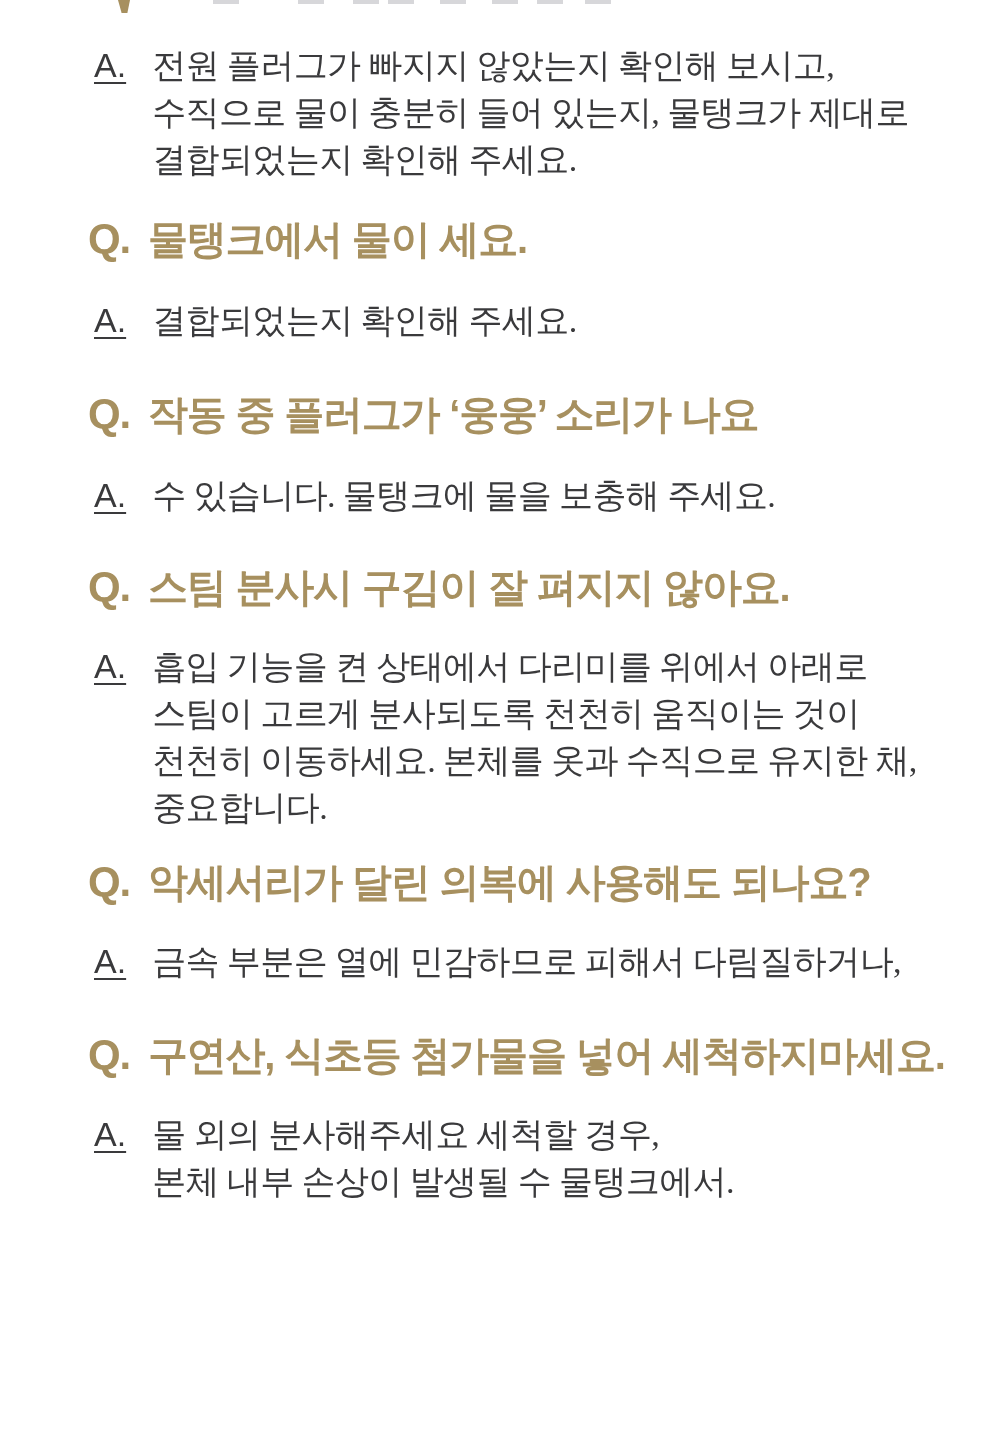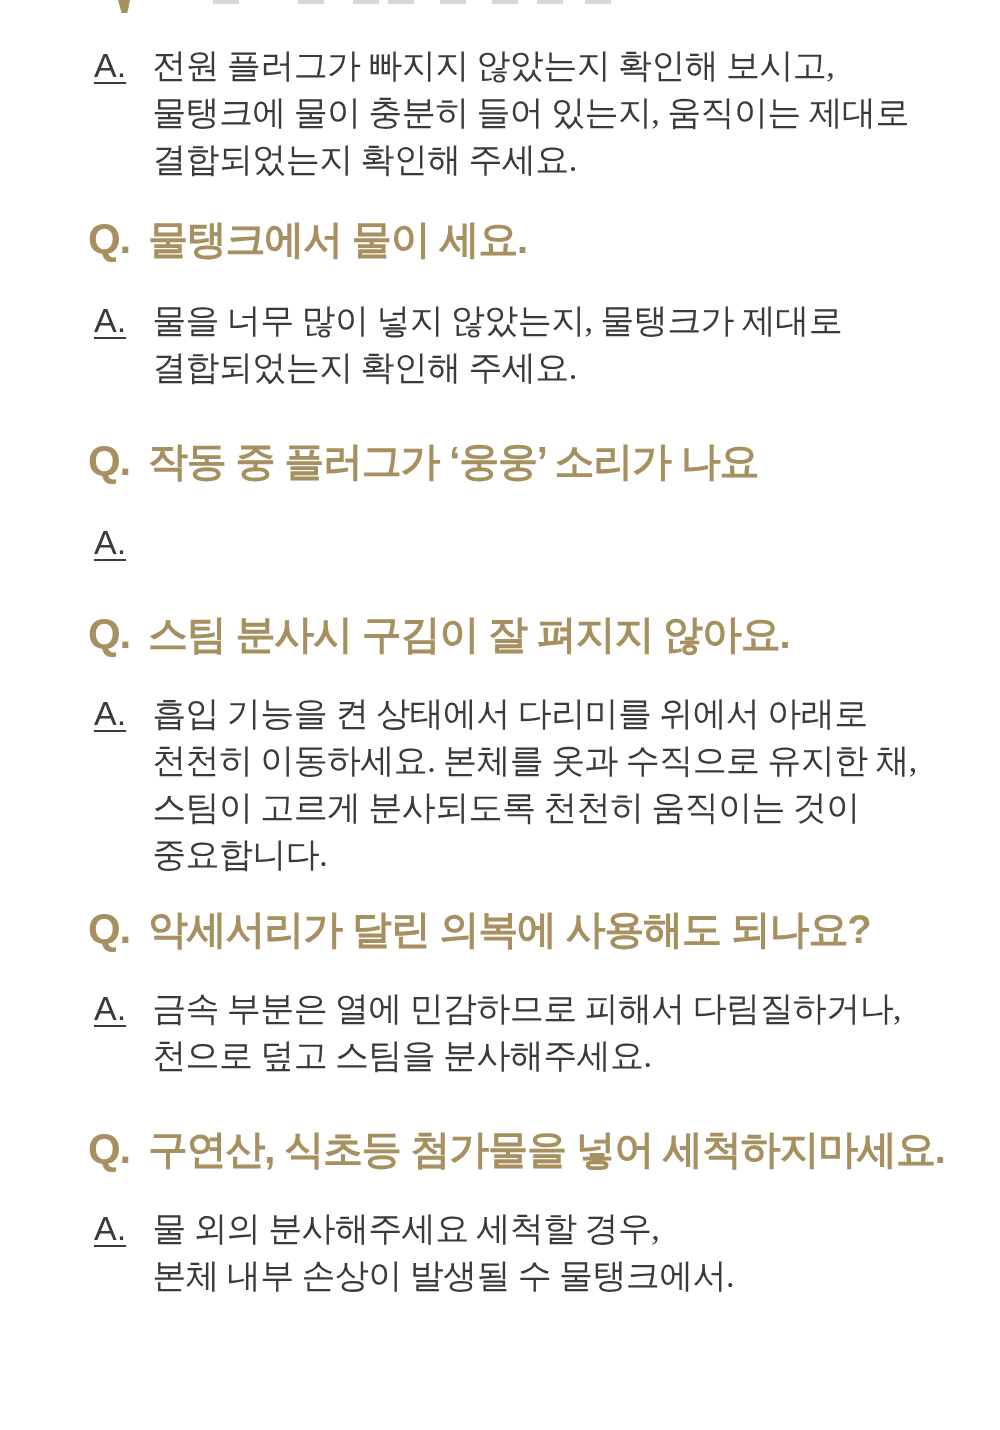--- a/index.html
+++ b/index.html
@@ -112,77 +112,76 @@
     <div class="frag" style="left:440px"></div>
     <div class="frag" style="left:492px"></div>
     <div class="frag" style="left:537px"></div>
     <div class="frag" style="left:585px"></div>
   </div>
 
   <div class="a-line" id="ans-intro">
     <span class="a-mark">A.</span>
     <div class="a-text">
       <div>전원 플러그가 빠지지 않았는지 확인해 보시고,</div>
-      <div>물탱크에 물이 충분히 들어 있는지, 움직이는 제대로</div>
+      <div>수직으로 물이 충분히 들어 있는지, 물탱크가 제대로</div>
       <div>결합되었는지 확인해 주세요.</div>
     </div>
   </div>
 
   <section id="sec-q2">
     <div class="q-line">
       <span class="q-mark">Q.</span>
       <span>물탱크에서 물이 세요.</span>
     </div>
     <div class="a-line">
       <span class="a-mark">A.</span>
       <div class="a-text">
-        <div>물을 너무 많이 넣지 않았는지, 물탱크가 제대로</div>
         <div>결합되었는지 확인해 주세요.</div>
       </div>
     </div>
   </section>
 
   <section id="sec-q3">
     <div class="q-line">
       <span class="q-mark">Q.</span>
       <span>작동 중 플러그가 ‘웅웅’ 소리가 나요</span>
     </div>
     <div class="a-line">
       <span class="a-mark">A.</span>
       <div class="a-text">
+        <div>수 있습니다. 물탱크에 물을 보충해 주세요.</div>
       </div>
     </div>
   </section>
 
   <section id="sec-q4">
     <div class="q-line">
       <span class="q-mark">Q.</span>
       <span>스팀 분사시 구김이 잘 펴지지 않아요.</span>
     </div>
     <div class="a-line">
       <span class="a-mark">A.</span>
       <div class="a-text">
         <div>흡입 기능을 켠 상태에서 다리미를 위에서 아래로</div>
+        <div>스팀이 고르게 분사되도록 천천히 움직이는 것이</div>
         <div>천천히 이동하세요. 본체를 옷과 수직으로 유지한 채,</div>
-        <div>스팀이 고르게 분사되도록 천천히 움직이는 것이</div>
         <div>중요합니다.</div>
       </div>
     </div>
   </section>
 
   <section id="sec-q5">
     <div class="q-line">
       <span class="q-mark">Q.</span>
       <span>악세서리가 달린 의복에 사용해도 되나요?</span>
     </div>
     <div class="a-line">
       <span class="a-mark">A.</span>
       <div class="a-text">
         <div>금속 부분은 열에 민감하므로 피해서 다림질하거나,</div>
-        <div>천으로 덮고 스팀을 분사해주세요.</div>
       </div>
     </div>
   </section>
 
   <section id="sec-q6">
     <div class="q-line">
       <span class="q-mark">Q.</span>
       <span>구연산, 식초등 첨가물을 넣어 세척하지마세요.</span>
     </div>
     <div class="a-line">

